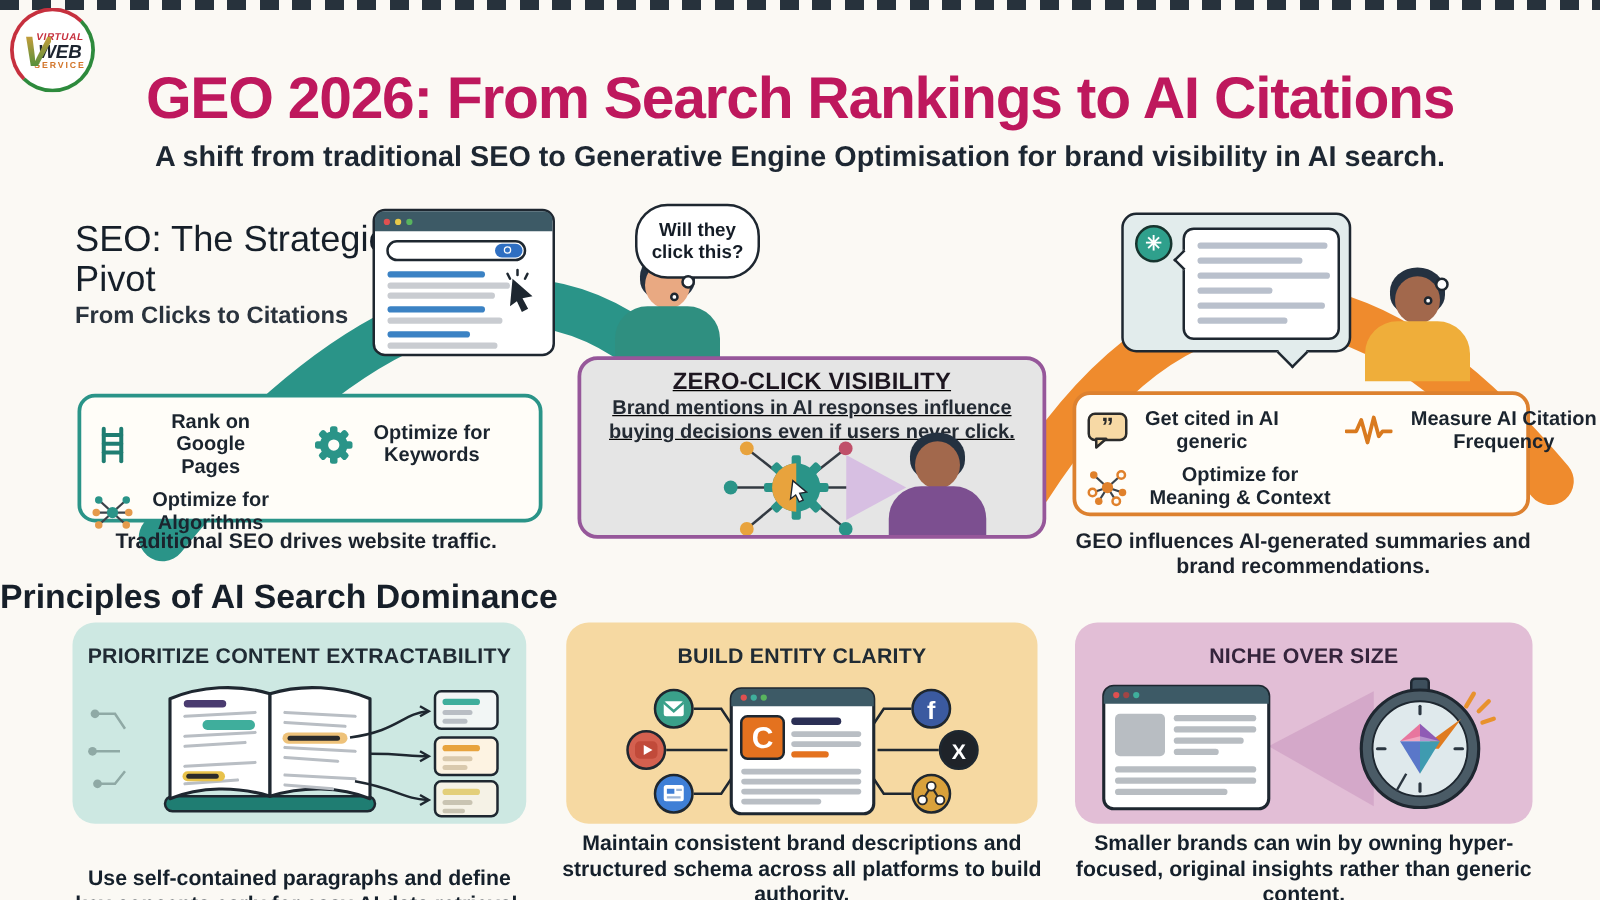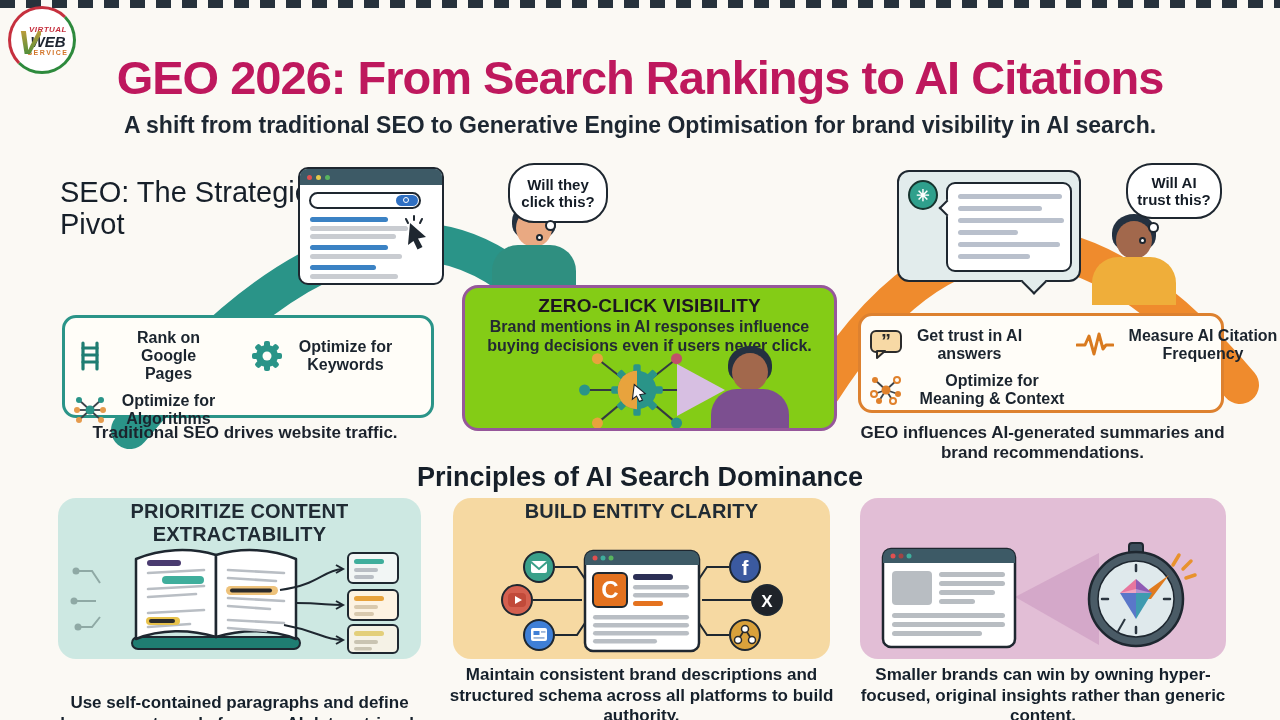--- a/index.html
+++ b/index.html
@@ -59,22 +59,22 @@
   .person { position:absolute; z-index:2; }
   .person .hair { position:absolute; top:0; left:50%; transform:translateX(-50%); width:44px; height:38px;
     border-radius:50% 50% 42% 42%; background:#243140; }
   .person .face { position:absolute; top:7px; left:50%; transform:translateX(-50%); width:36px; height:38px;
     border-radius:50%; }
   .person .torso { position:absolute; top:43px; left:0; width:100%; border-radius:26px 26px 0 0; }
   .skin-light { background:#e9a982; } .skin-dark { background:#a2684c; }
   .shirt-teal { background:#2f8f80; } .shirt-purple { background:#7c4f90; } .shirt-yellow { background:#efae3a; }
 
   
-  .zc-box { top:285px; left:462px; width:375px; height:146px; background:#84cc16;
-    border:3px solid #96579a; border-radius:16px; z-index:2; overflow:hidden; }
+  .zc-box { top:285px; left:462px; width:375px; height:146px; background:#e5e5e5;
+    border:3px solid #96579a; border-radius:16px; z-index:2; overflow:hidden;text-decoration:underline; }
   .zc-title { margin-top:7px; text-align:center; font-size:19px; font-weight:800; color:#1d1620; letter-spacing:.2px; }
   .zc-body { margin:1px auto 0; width:345px; text-align:center; font-size:16px; font-weight:600; color:#232a33; line-height:1.18; }
   .zc-arrow { position:absolute; left:212px; top:76px; width:0; height:0;
     border-top:26px solid transparent; border-bottom:26px solid transparent; border-left:48px solid #d7bfe2; }
 
   
   .geo-heading { top:176px; left:668px; width:255px; font-size:28px; font-weight:800; color:#161f29; line-height:1.1; }
 
   .chat-panel { top:170px; left:897px; width:184px; height:112px; background:#e2ecec;
     border:2.5px solid #1e2730; border-radius:12px; z-index:2; }
@@ -97,27 +97,27 @@
   .feat { display:flex; align-items:center; gap:9px; }
   .feat .ficon { flex:0 0 34px; display:flex; justify-content:center; }
   .feat .flabel { font-size:16px; font-weight:800; color:#1b242e; line-height:1.12; }
   .w105 { width:105px; } .w115 { width:115px; } .w160 { width:160px; }
 
   .box-caption { font-size:17px; font-weight:700; color:#1b222c; text-align:center; line-height:1.2; z-index:2; }
   .seo-caption { top:423px; left:50px; width:390px; }
   .geo-caption { top:423px; left:850px; width:385px; }
 
   
-  .principles-heading { top:462px; left:0; width:1280px; text-align:center; font-size:27px; font-weight:800; color:#161f29; }
+  .principles-heading { top:462px; left:0; width:1280px; font-size:27px; font-weight:800; color:#161f29; }
 
   .card { position:absolute; top:498px; height:161px; border-radius:18px; z-index:2; }
   .card1 { left:58px;  width:363px; background:#cde8e2; }
   .card2 { left:453px; width:377px; background:#f6d9a2; }
   .card3 { left:860px; width:366px; background:#e2bed6; }
-  .card-title { margin-top:2px; text-align:center; font-size:20px; font-weight:800; letter-spacing:.2px; color:#202b34; }
+  .card-title { margin-top:17px; text-align:center; font-size:17px; font-weight:800; letter-spacing:.2px; color:#202b34; }
   .card3 .card-title { color:#35243c; }
   .card-art { position:absolute; left:0; right:0; bottom:4px; display:flex; justify-content:center; }
 
   .card-caption { position:absolute; top:665px; font-size:17px; font-weight:700; color:#15202b;
     text-align:center; line-height:1.22; z-index:2; }
   .cap1 { left:58px; width:363px;margin-top:28px; } .cap2 { left:445px; width:393px; } .cap3 { left:852px; width:382px; }
 </style>
 </head>
 <body>
 
@@ -134,20 +134,21 @@
     <span class="v">V</span>
     <span class="l1">VIRTUAL</span>
     <span class="l2">WEB</span>
     <span class="l3">SERVICE</span>
   </div>
 
   <div class="abs title">GEO 2026: From Search Rankings to AI Citations</div>
   <div class="abs subtitle">A shift from traditional SEO to Generative Engine Optimisation for brand visibility in AI search.</div>
 
   <div class="abs seo-heading">SEO: The Strategic Pivot</div>
+  <div class="abs seo-subheading">From Clicks to Citations</div>
 
   <div class="abs browser">
     <div class="browser-bar">
       <span class="dot dot-red"></span>
       <span class="dot dot-yellow"></span>
       <span class="dot dot-green"></span>
     </div>
     <div class="search-pill">
       <span class="mag-btn">
           <span class="mag-glass"></span>
@@ -231,23 +232,20 @@
       <span class="chat-inner-tail"></span>
       <span class="c-line" style="top:10px; width:104px;"></span>
       <span class="c-line" style="top:22px; width:84px;"></span>
       <span class="c-line" style="top:34px; width:106px;"></span>
       <span class="c-line" style="top:46px; width:60px;"></span>
       <span class="c-line" style="top:58px; width:102px;"></span>
       <span class="c-line" style="top:70px; width:72px;"></span>
     </div>
   </div>
 
-  <div class="abs bubble bubble-r">
-    <span>Will AI trust this?</span>
-  </div>
   <span class="abs bdot" style="top:222px; left:1148px; width:11px; height:11px;"></span>
   <span class="abs bdot" style="top:237px; left:1139px; width:7px; height:7px;"></span>
   <div class="person" style="top:214px; left:1092px; width:84px; height:92px;">
     <span class="hair"></span>
     <span class="face skin-dark"></span>
     <span class="torso shirt-yellow" style="height:48px;"></span>
   </div>
 
   <div class="abs feature-box seo-box">
     <div class="feat">
@@ -310,21 +308,21 @@
 
   <div class="abs feature-box geo-box">
     <div class="feat">
       <span class="ficon">
         <svg width="34" height="32" viewBox="0 0 34 32">
           <rect x="2" y="2" width="30" height="21" rx="5" fill="#f7d9a5" stroke="#2b2b2b" stroke-width="2"></rect>
           <path d="M8 22 L8 29 L16 22 Z" fill="#f7d9a5" stroke="#2b2b2b" stroke-width="2" stroke-linejoin="round"></path>
           <text x="17" y="19" text-anchor="middle" font-size="20" font-weight="bold" fill="#2b2b2b">”</text>
         </svg>
       </span>
-      <span class="flabel w115">Get trust in AI answers</span>
+      <span class="flabel w115">Get cited in AI generic</span>
     </div>
     <div class="feat">
       <span class="ficon">
         <svg width="38" height="28" viewBox="0 0 38 28">
           <polyline points="1,14 9,14 13,5 18,23 23,3 27,18 30,14 37,14" fill="none" stroke="#d97a1f" stroke-width="3" stroke-linecap="round" stroke-linejoin="round"></polyline>
         </svg>
       </span>
       <span class="flabel w160">Measure AI Citation Frequency</span>
     </div>
     <div class="feat">
@@ -474,20 +472,21 @@
           <circle cx="278" cy="84" r="3.5" fill="#fff" stroke="#2b2b2b" stroke-width="1.5"></circle>
           <circle cx="271" cy="95" r="3.5" fill="#fff" stroke="#2b2b2b" stroke-width="1.5"></circle>
           <circle cx="285" cy="95" r="3.5" fill="#fff" stroke="#2b2b2b" stroke-width="1.5"></circle>
         </g>
       </svg>
     </div>
   </div>
   <div class="card-caption cap2">Maintain consistent brand descriptions and structured schema across all platforms to build authority.</div>
 
   <div class="card card3">
+    <div class="card-title">NICHE OVER SIZE</div>
     <div class="card-art">
       <svg width="340" height="114" viewBox="0 0 340 114">
         <polygon points="142,56 226,12 226,104" fill="#cfa0c4" opacity="0.75"></polygon>
         <rect x="10" y="8" width="132" height="98" rx="8" fill="#fff" stroke="#1e2730" stroke-width="2.5"></rect>
         <path d="M10 16 a8 8 0 0 1 8 -8 L134 8 a8 8 0 0 1 8 8 L142 22 L10 22 Z" fill="#3d5a66"></path>
         <circle cx="20" cy="15" r="2.5" fill="#df5050"></circle>
           <circle cx="28" cy="15" r="2.5" fill="#a04545"></circle>
           <circle cx="36" cy="15" r="2.5" fill="#3fae9c"></circle>
         <rect x="19" y="30" width="40" height="34" rx="4" fill="#b8bdc2"></rect>
         <rect x="66" y="31" width="66" height="5" rx="2.5" fill="#b8bdc2"></rect>

